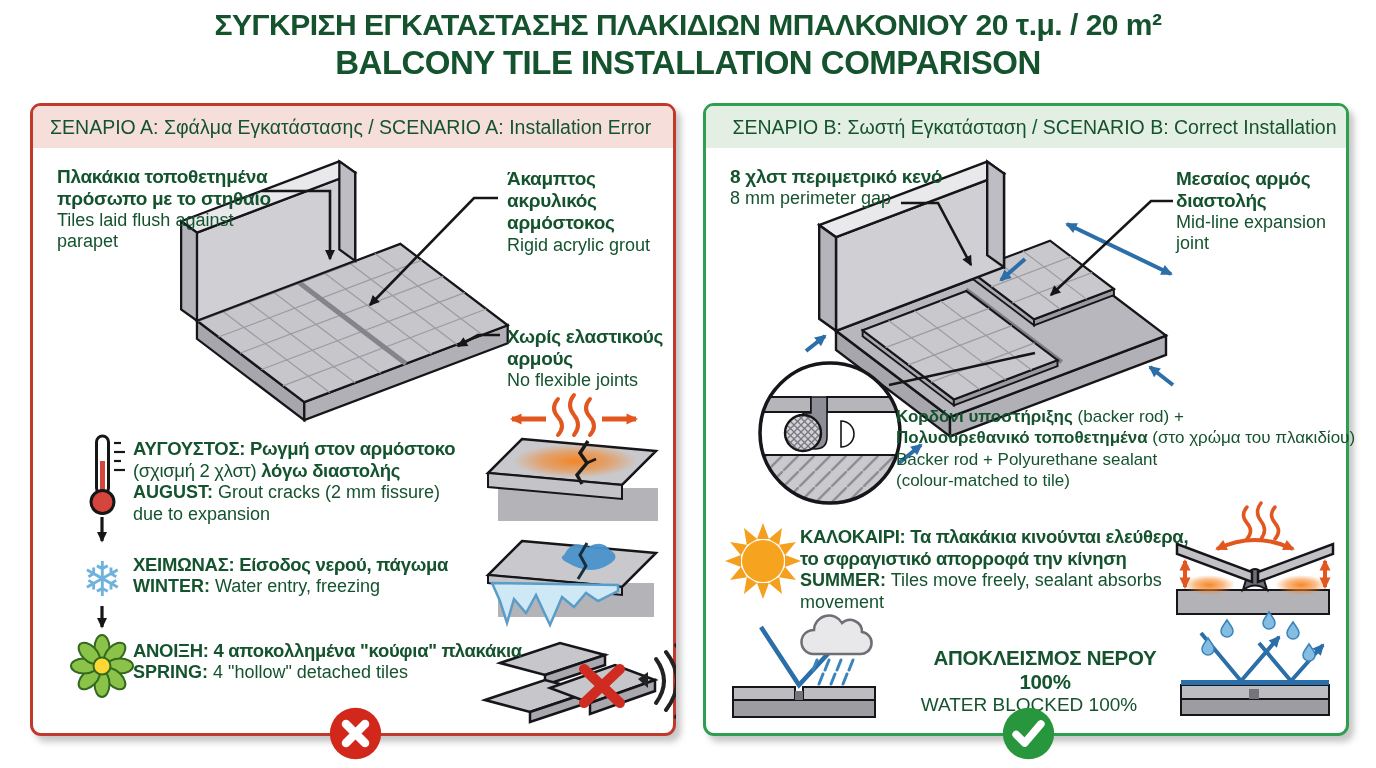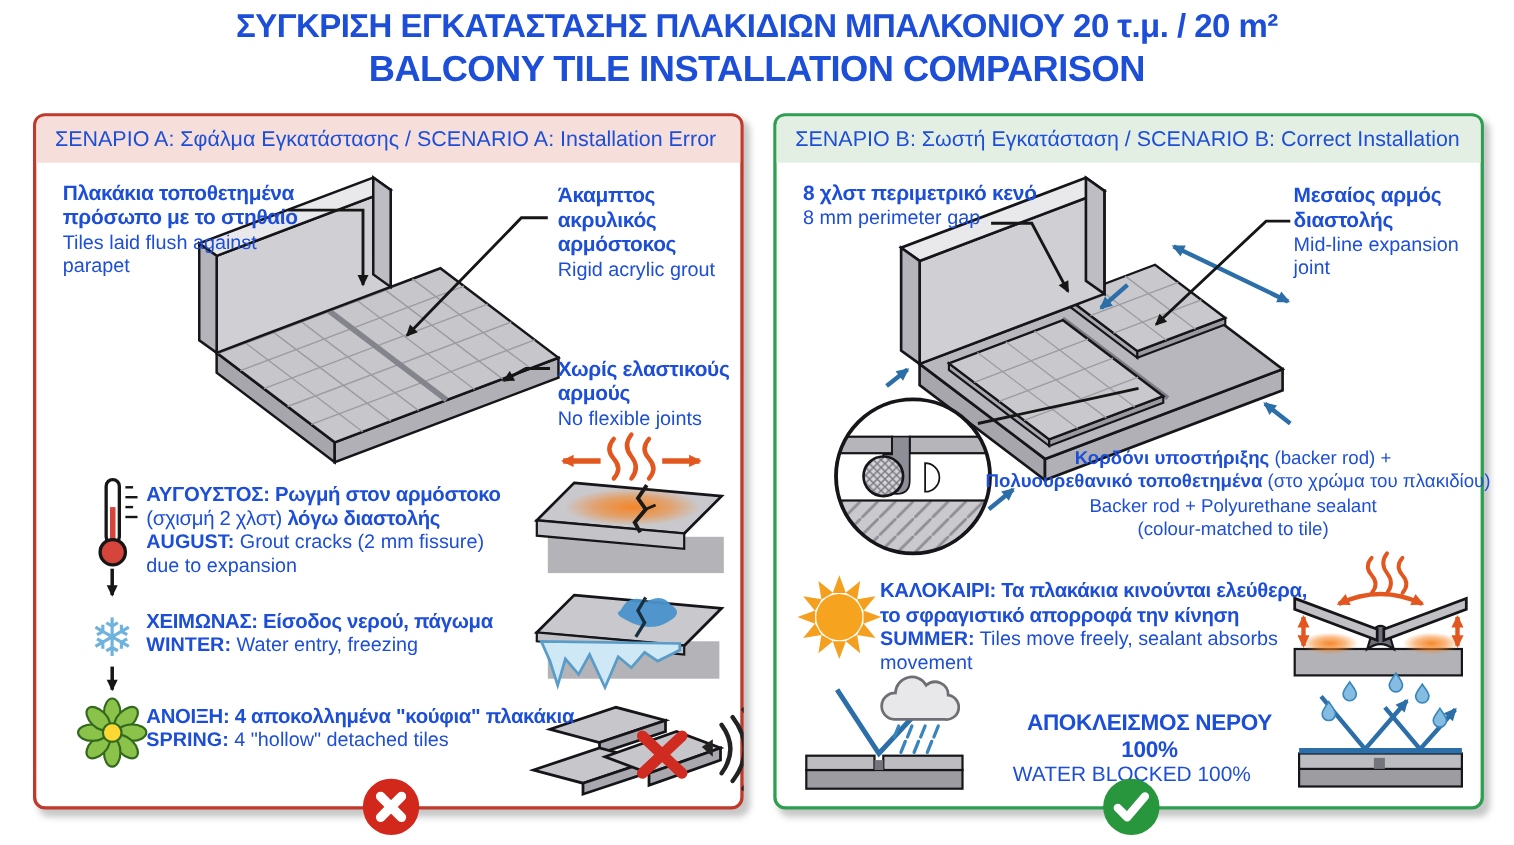--- a/index.html
+++ b/index.html
@@ -1,39 +1,39 @@
 <!DOCTYPE html>
 <html><head>
 <meta charset="utf-8">
 <style>
   html,body{margin:0;padding:0;background:#fff;}
   .page{position:relative;width:1376px;height:768px;background:#fff;overflow:hidden;
-        font-family:"Liberation Sans",sans-serif;color:#1d4ed8;}
+        font-family:"Liberation Sans",sans-serif;color:#14532d;}
   .title-block{position:absolute;left:0;top:8px;width:1376px;text-align:center;}
   .title-l1{font-size:30px;font-weight:bold;letter-spacing:-0.5px;}
   .title-l2{font-size:33px;font-weight:bold;letter-spacing:-0.5px;margin-top:2px;}
   .panel{position:absolute;top:103px;width:646px;height:633px;box-sizing:border-box;
          border-radius:11px;background:#fff;box-shadow:5px 6px 6px rgba(130,130,130,.45);}
   .panel-a{left:30px;border:3.5px solid #c0392b;}
   .panel-b{left:703px;border:3.5px solid #2e9e50;}
   .panel-header{position:absolute;left:0;top:0;right:0;height:42px;line-height:42px;
                 padding-left:17px;font-size:19.5px;border-radius:7px 7px 0 0;white-space:nowrap;}
   .header-a{background:#f6dfdb;}
-  .header-b{background:#e4efe4;}
+  .header-b{background:#e4efe4;text-align:center;}
   .hdr-gr{font-weight:normal;}
   .panel-art{position:absolute;left:-3.5px;top:-3.5px;width:646px;height:633px;}
   .ann{position:absolute;font-size:18px;line-height:1.17;}
   .ann p{margin:0;}
   .ann .gr{font-weight:bold;font-size:19px;letter-spacing:-0.3px;}
   .tl-text{position:absolute;font-size:18px;line-height:1.2;}
   .tl-text p{margin:0;}
   .tl-text .gr{font-size:18.5px;letter-spacing:-0.3px;}
   .b{font-weight:bold;}
   .backer{position:absolute;font-size:17px;line-height:1.26;}
-  .backer p{margin:0;white-space:nowrap;text-align:center;}
+  .backer p{margin:0;white-space:nowrap;}
   .water-text{position:absolute;text-align:center;}
   .water-gr{font-size:20.5px;font-weight:bold;letter-spacing:-0.3px;margin-left:32px;}
   .water-en{font-size:19px;}
   .badge{position:absolute;width:57px;height:57px;z-index:6;}
 </style>
 </head>
 <body>
 
 <div class="page">
 

